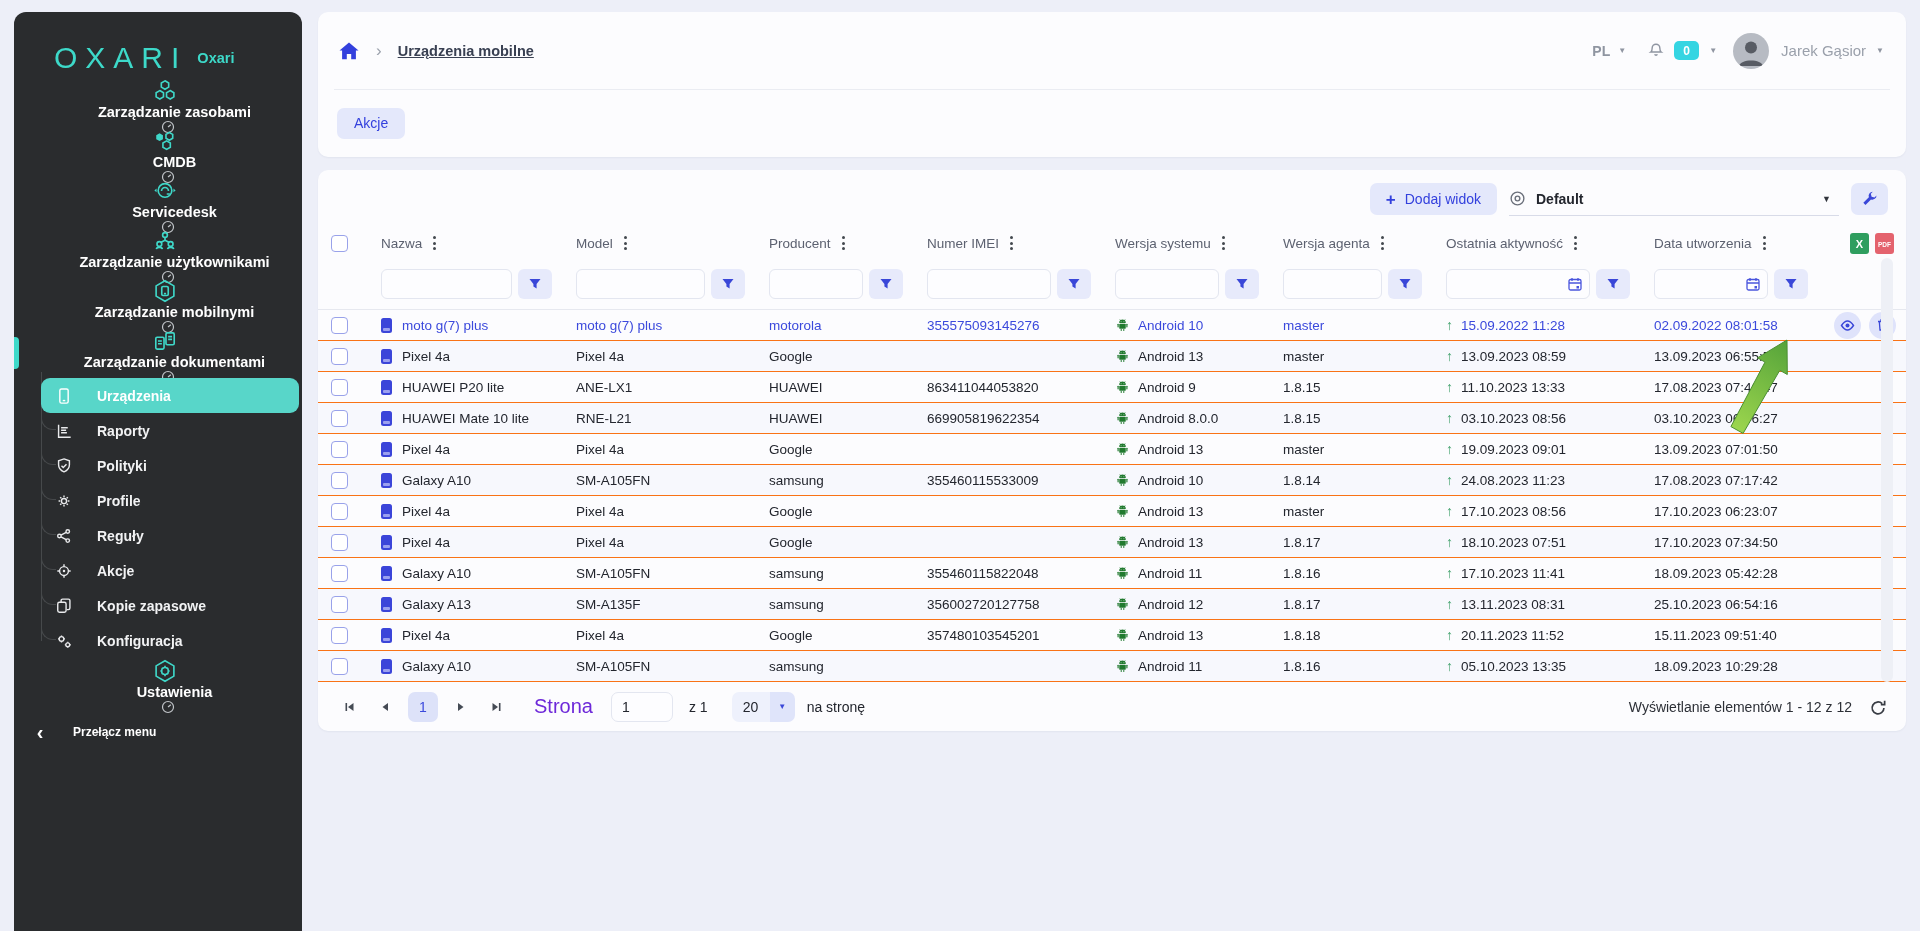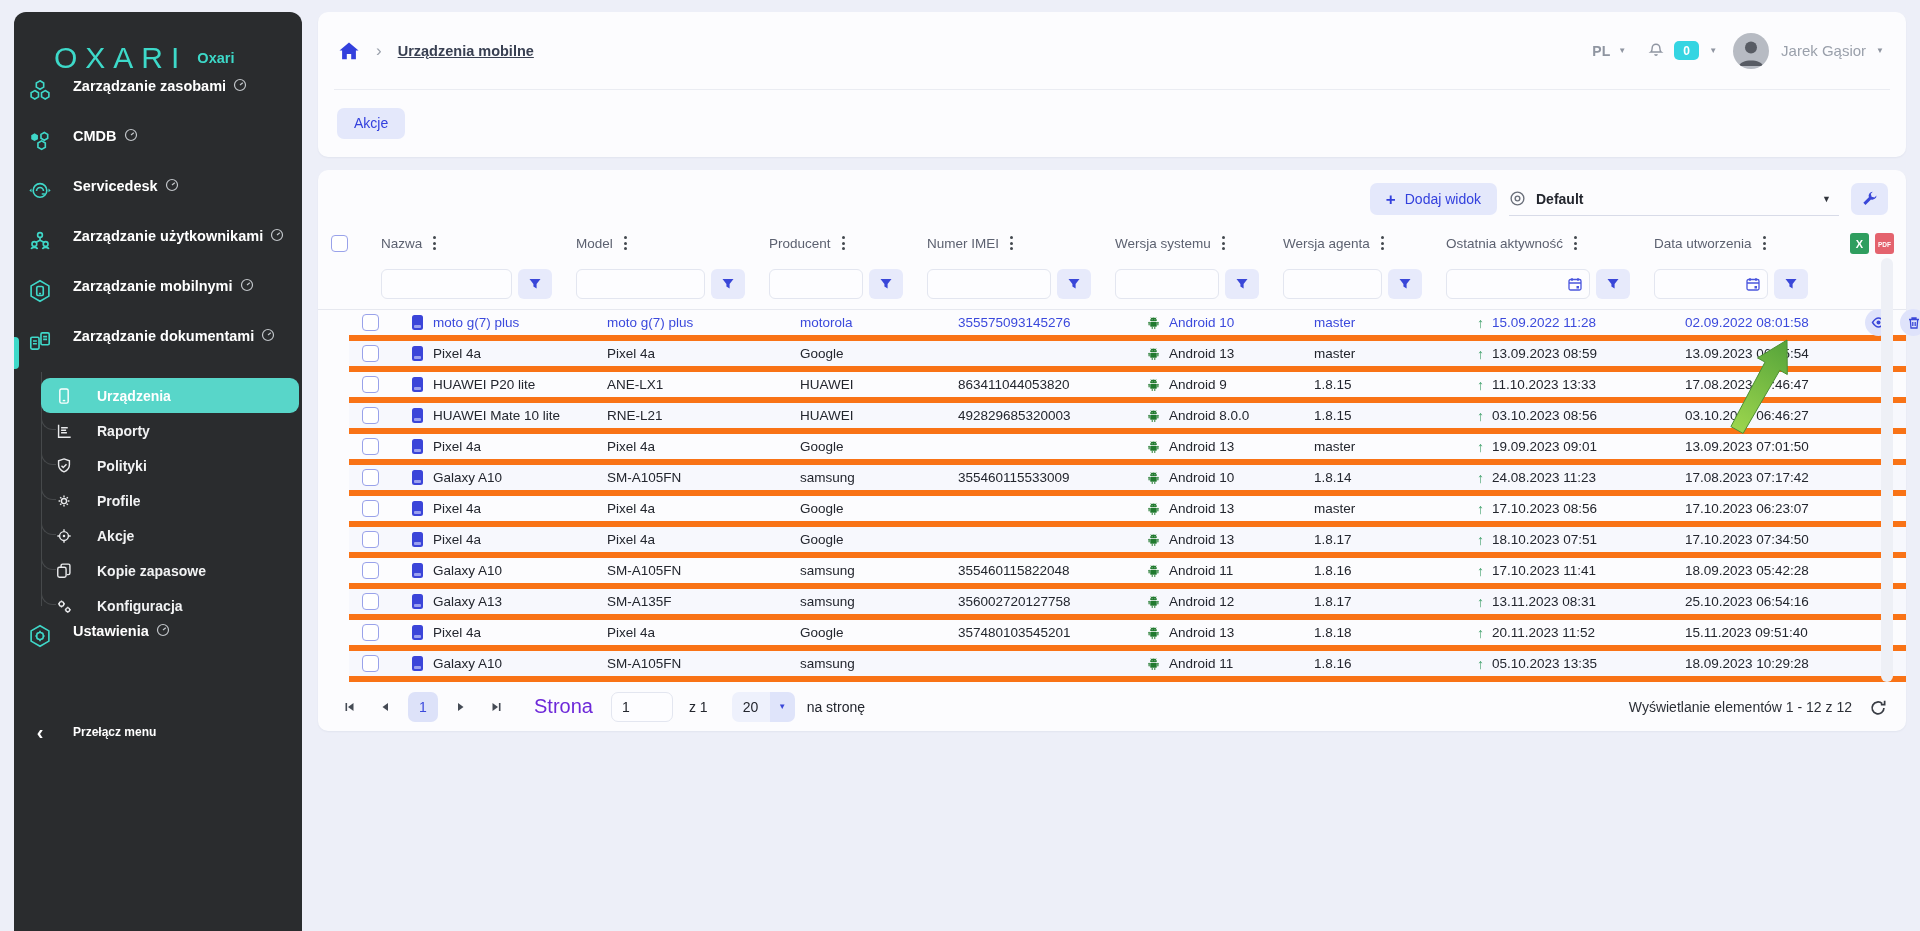--- a/index.html
+++ b/index.html
@@ -6,21 +6,21 @@
   html,body { width:1920px; height:931px; overflow:hidden; }
   body { font-family:"Liberation Sans", sans-serif; background:#edeff8; color:#23262e; }
   .app { position:relative; width:1920px; height:931px;padding-left:42px; }
 
   
   .sidebar { position:absolute; left:14px; top:12px; width:288px; height:919px;
              background:#2a2c2e; border-radius:12px 12px 0 0; color:#fff; }
   .logo-row { height:66px; display:flex; align-items:center; padding:26px 0 0 40px; }
   .logo-main { font-size:30px; letter-spacing:8px; font-weight:500; color:#3dd9c9; }
   .logo-sub { font-size:14.5px; font-weight:700; color:#3dd9c9; margin-left:10px; }
-  .nav-item { height:50px; display:flex; padding-left:13px; cursor:pointer; position:relative; }
+  .nav-item { height:50px; display:flex; align-items:center; padding-left:13px; cursor:pointer; position:relative;flex-direction:column; }
   .nicon { width:26px; height:26px; display:flex; align-items:center; justify-content:center; flex:none; }
   .nlabel { margin-left:20px; font-size:14.5px; font-weight:600; color:#fff; white-space:nowrap; }
   .gauge { margin-left:7px; display:flex; }
   .active-bar { position:absolute; left:0; top:325px; width:5px; height:32px; background:#3dd9c9; border-radius:0 4px 4px 0; }
   .submenu { list-style:none; position:relative; }
   .submenu::before { content:""; position:absolute; left:27px; top:-6px; bottom:17px; border-left:1px solid #46494b; }
   .submenu li { position:relative; height:35px; display:flex; align-items:center; margin-left:27px; margin-right:3px; cursor:pointer; }
   .elbow { position:absolute; left:0; top:-5px; width:15px; height:22px; border-left:1px solid #46494b;
            border-bottom:1px solid #46494b; border-bottom-left-radius:12px; }
   .sicon { margin-left:13px; width:20px; height:20px; display:flex; align-items:center; justify-content:center; flex:none; }
@@ -78,21 +78,21 @@
   .thead-filters { height:52px; border-bottom:1px solid #e6e8ef; }
   .fcell { display:flex; gap:6px; padding-right:16px; }
   .filter-input { flex:1; min-width:0; height:30px; border:1px solid #e3e6f0; border-radius:6px; background:#fdfdff;
                   font-family:inherit; font-size:13px; padding:0 8px; color:#23262e; }
   .dinput { position:relative; flex:1; min-width:0; display:flex; }
   .dinput .filter-input { width:100%; padding-right:30px; }
   .cal-ico { position:absolute; right:7px; top:7px; pointer-events:auto; cursor:pointer; display:flex; }
   .funnel-btn { width:34px; height:30px; flex:none; background:#e7eafb; border:none; border-radius:6px;
                 display:flex; align-items:center; justify-content:center; cursor:pointer; }
 
-  .trow { height:31px; border-bottom:6px solid #f97316; font-size:13.5px; color:#23262e;margin-left:31px; }
+  .trow { height:31px; border-bottom:1px solid #f97316; font-size:13.5px; color:#23262e; }
   .trow:nth-child(even) { background:#f7f8fd; }
   .tcell { white-space:nowrap; overflow:hidden; text-overflow:ellipsis; padding-right:10px; }
   .namecell { display:flex; align-items:center; gap:10px; }
   .phone-glyph { width:11px; height:15px; background:#3b45d9; border-radius:2.5px; position:relative; flex:none; }
   .phone-glyph::after { content:""; position:absolute; bottom:2px; left:2px; right:2px; height:3px; background:#9ba0ef; border-radius:1px; }
   .oscell, .actcell { display:flex; align-items:center; gap:8px; }
   .uparrow { color:#3fa06a; font-weight:700; font-size:14px; }
   .trow.sel, .trow.sel .tcell, .trow.sel span { color:#3b49dc; }
   .trow.sel .uparrow { color:#3fa06a; }
   .actionscell { display:flex; gap:8px; padding-left:2px; }
@@ -273,20 +273,32 @@
                 <circle cx="12" cy="12" r="3.1"></circle>
                 <path d="M12 5.5v2M12 16.5v2M5.5 12h2M16.5 12h2M7.4 7.4l1.4 1.4M15.2 15.2l1.4 1.4M16.6 7.4l-1.4 1.4M8.8 15.2l-1.4 1.4"></path>
               </svg>
             </span>
           <span class="slabel">Profile</span>
         </li>
         <li>
           <span class="elbow"></span>
           <span class="sicon">
               <svg width="20" height="20" viewBox="0 0 24 24" fill="none" stroke="#e9eaec" stroke-width="1.7">
+                <circle cx="6.5" cy="12" r="2.1"></circle>
+                <circle cx="16.5" cy="6.5" r="2.1"></circle>
+                <circle cx="16.5" cy="17.5" r="2.1"></circle>
+                <path d="M8.4 11l6.2-3.4M8.4 13l6.2 3.4"></path>
+              </svg>
+            </span>
+          <span class="slabel">Reguły</span>
+        </li>
+        <li>
+          <span class="elbow"></span>
+          <span class="sicon">
+              <svg width="20" height="20" viewBox="0 0 24 24" fill="none" stroke="#e9eaec" stroke-width="1.7">
                 <circle cx="12" cy="12" r="5.3"></circle>
                 <circle cx="12" cy="12" r="1.5" fill="#e9eaec" stroke="none"></circle>
                 <path d="M12 4v2.6M12 17.4V20M4 12h2.6M17.4 12H20"></path>
               </svg>
             </span>
           <span class="slabel">Akcje</span>
         </li>
         <li>
           <span class="elbow"></span>
           <span class="sicon">
@@ -691,21 +703,21 @@
       <div class="grid trow">
         <div class="cbcell">
             <span class="checkbox"></span>
           </div>
         <div class="tcell namecell">
             <span class="phone-glyph"></span>
             <span>HUAWEI Mate 10 lite</span>
           </div>
         <div class="tcell">RNE-L21</div>
         <div class="tcell">HUAWEI</div>
-        <div class="tcell">492829685320003</div>
+        <div class="tcell">669905819622354</div>
         <div class="tcell oscell">
             <span style="display:flex">
               <svg width="15" height="14" viewBox="0 0 24 22" fill="#217a2f">
                 <path d="M15.8 3.4l1-1.7-.5-.3-1 1.7a6 6 0 0 0-6.6 0l-1-1.7-.5.3 1 1.7A5.2 5.2 0 0 0 6.8 7.8h10.4a5.2 5.2 0 0 0-1.4-4.4z"></path>
                 <circle cx="9.7" cy="5.7" r=".7" fill="#fff"></circle>
                 <circle cx="14.3" cy="5.7" r=".7" fill="#fff"></circle>
                 <rect x="6.8" y="8.8" width="10.4" height="8.2" rx="1.4"></rect>
                 <rect x="4" y="8.8" width="1.9" height="6" rx=".95"></rect>
                 <rect x="18.1" y="8.8" width="1.9" height="6" rx=".95"></rect>
                 <rect x="9" y="17.2" width="1.9" height="3.2" rx=".95"></rect>

